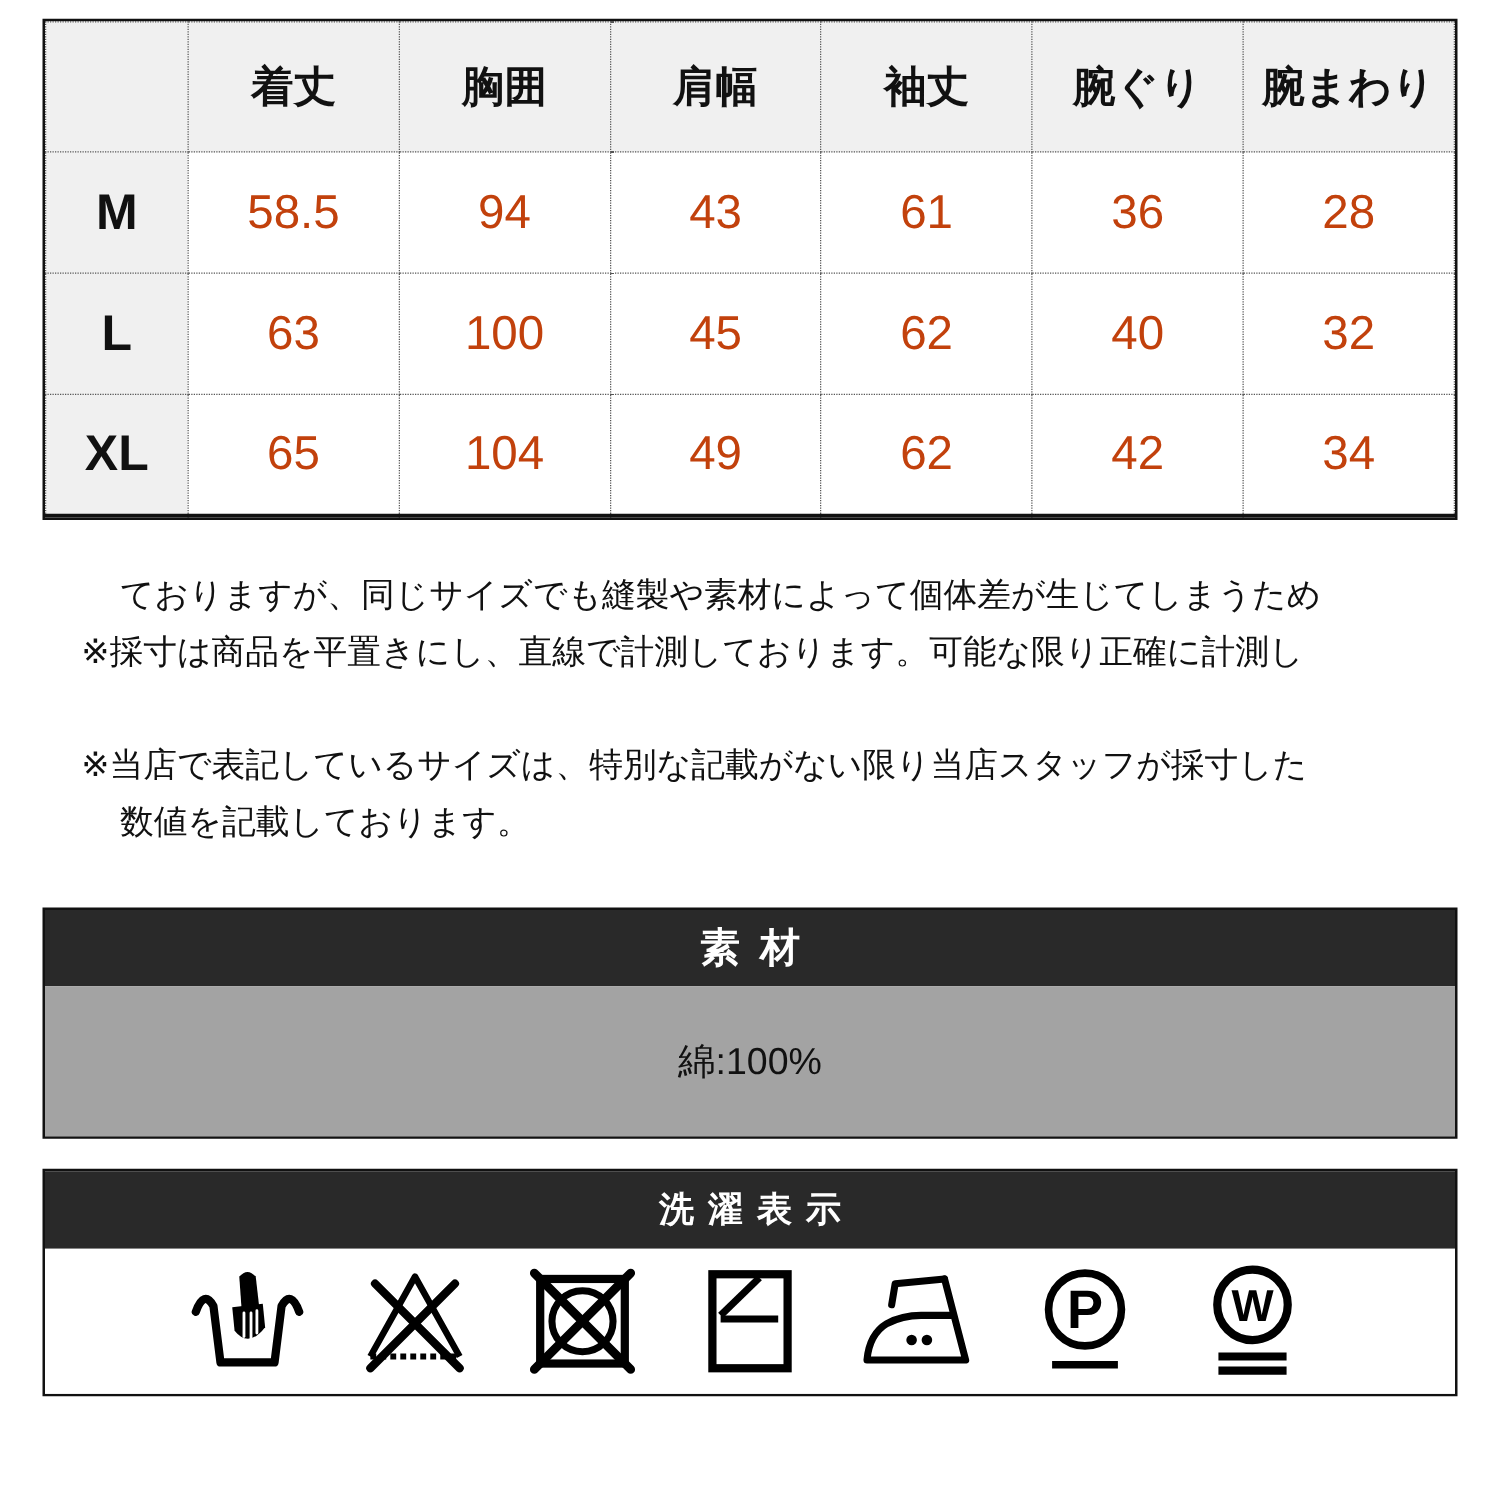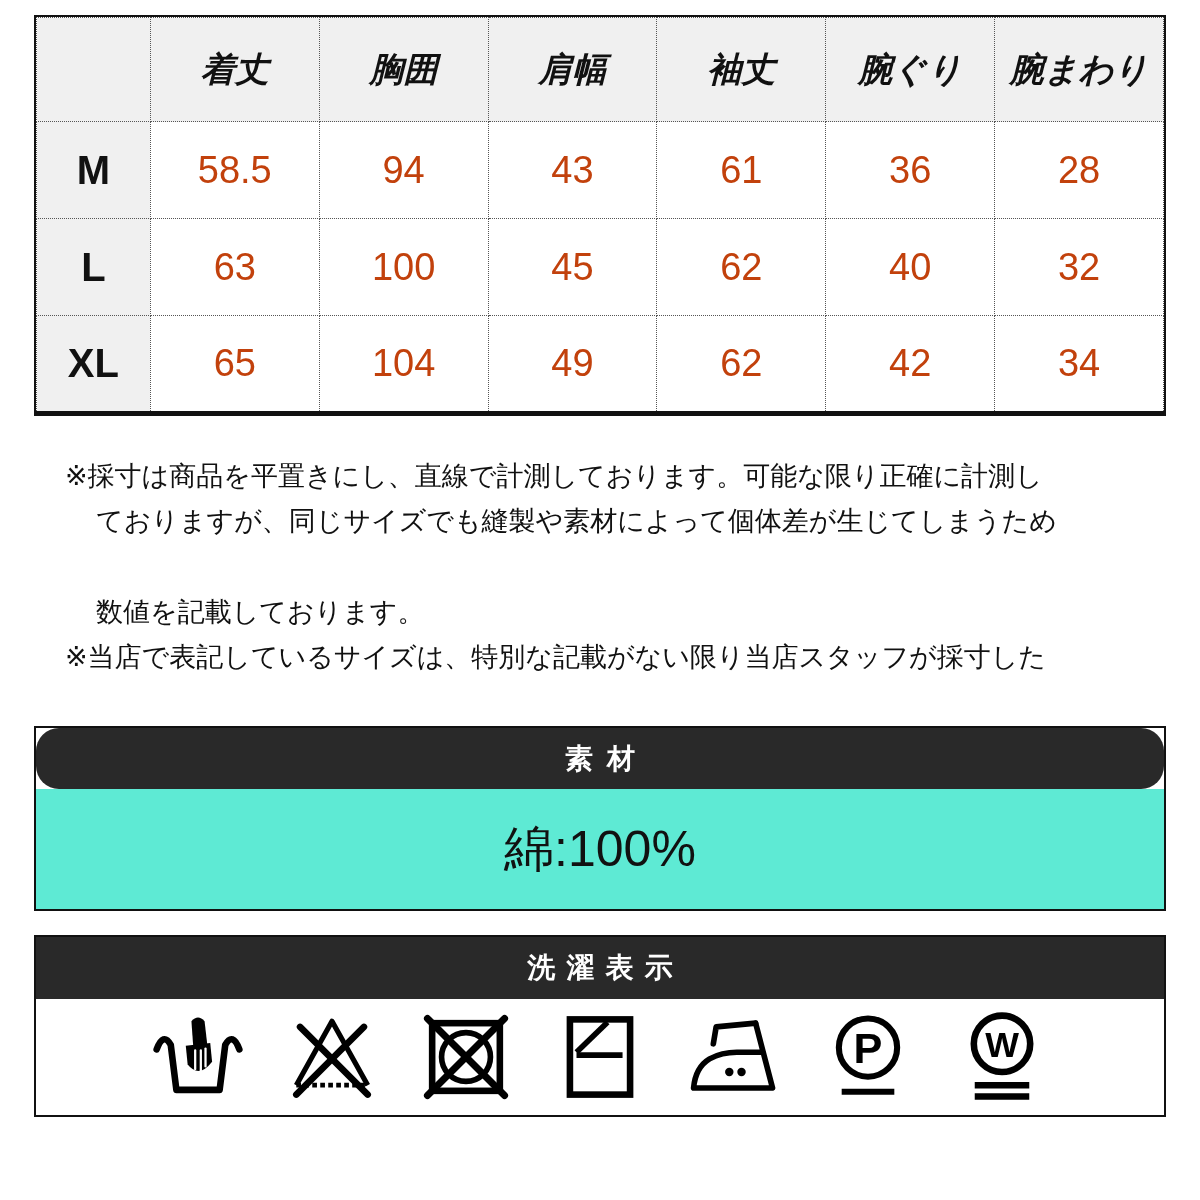--- a/index.html
+++ b/index.html
@@ -17,36 +17,36 @@
   }
   
   .size-bar{height:57px;line-height:57px;font-size:32px;letter-spacing:.35em;text-indent:.35em;}
   table.size{
     width:100%;border-collapse:collapse;table-layout:fixed;
     border:2px solid #111;border-bottom:3px solid #111;
   }
   table.size th,table.size td{
     border:1px dotted #555;text-align:center;vertical-align:middle;padding:0;
   }
-  table.size thead th{height:103px;background:#f0f0f0;font-size:34px;font-weight:bold;color:#111;font-style:italic;}
+  table.size thead th{height:103px;background:#f0f0f0;font-size:34px;font-weight:bold;color:#111;}
   table.size td.size-label{background:#f0f0f0;font-weight:bold;font-size:40px;color:#111;}
   table.size td.val{background:#fff;font-size:38px;font-weight:400;color:#c2410c;}
   table.size tbody tr{height:97px;}
   col.c-size{width:10.1%;}
   col.c-data{width:14.98%;}
   
   .notes{margin-top:38px;font-size:27px;line-height:45px;color:#111;}
   .note{margin:0 0 46px 0;}
   .note .line{padding-left:62px;}
   .note .line.lead{padding-left:31px;}
   
   .material{margin-top:34px;}
-  .material .bar{height:61px;line-height:61px;font-size:28px;letter-spacing:.5em;text-indent:.5em;border-radius:23px;}
+  .material .bar{height:61px;line-height:61px;font-size:32px;letter-spacing:.5em;text-indent:.5em;}
   .material .box{height:120px;display:flex;align-items:center;justify-content:center;
-    font-size:50px;font-weight:500;color:#111;background:#5eead4;}
+    font-size:30px;font-weight:500;color:#111;background:#a3a3a3;}
   .care{margin-top:24px;}
   .care .bar{height:62px;line-height:62px;font-size:28px;letter-spacing:.4em;text-indent:.4em;}
   .care .box{height:116px;display:flex;align-items:center;justify-content:center;
     gap:40px;background:#fff;}
   .care svg{width:94px;height:94px;display:block;}
 </style>
 </head>
 <body>
 
 <div class="section">
@@ -98,26 +98,26 @@
         <td class="val">62</td>
         <td class="val">42</td>
         <td class="val">34</td>
       </tr>
     </tbody>
   </table>
 </div>
 
 <div class="notes">
   <div class="note">
+    <div class="line">ておりますが、同じサイズでも縫製や素材によって個体差が生じてしまうため</div>
     <div class="line lead">※採寸は商品を平置きにし、直線で計測しております。可能な限り正確に計測し</div>
-    <div class="line">ておりますが、同じサイズでも縫製や素材によって個体差が生じてしまうため</div>
   </div>
   <div class="note">
+    <div class="line lead">※当店で表記しているサイズは、特別な記載がない限り当店スタッフが採寸した</div>
     <div class="line">数値を記載しております。</div>
-    <div class="line lead">※当店で表記しているサイズは、特別な記載がない限り当店スタッフが採寸した</div>
   </div>
 </div>
 
 <div class="section material">
   <div class="bar">素材</div>
   <div class="box">綿:100%</div>
 </div>
 
 <div class="section care">
   <div class="bar">洗濯表示</div>

